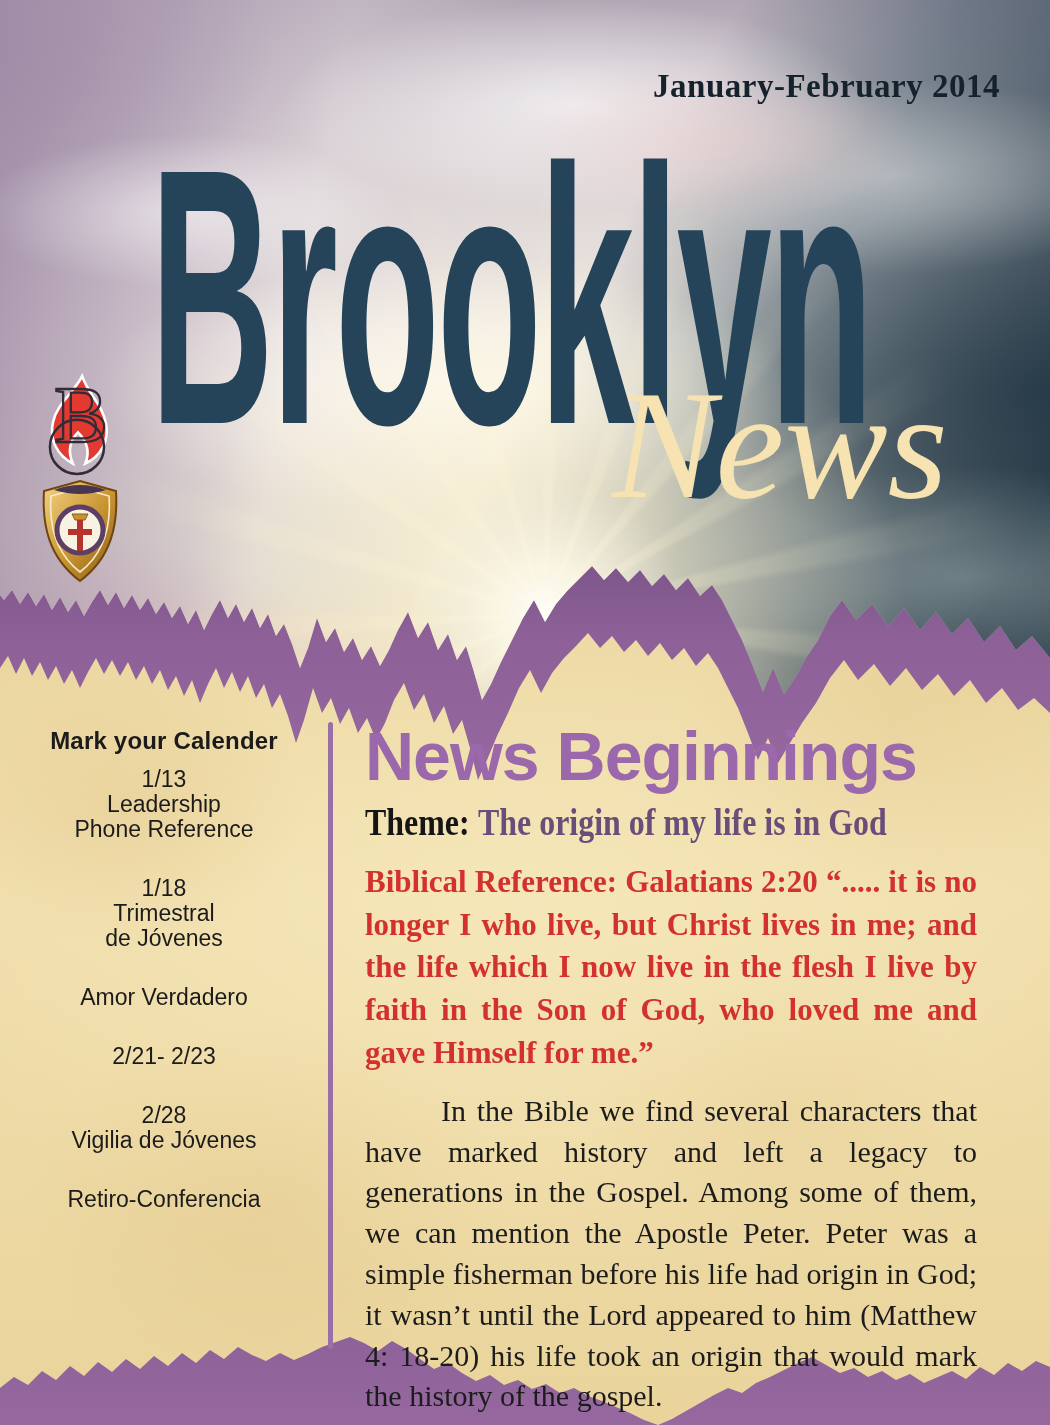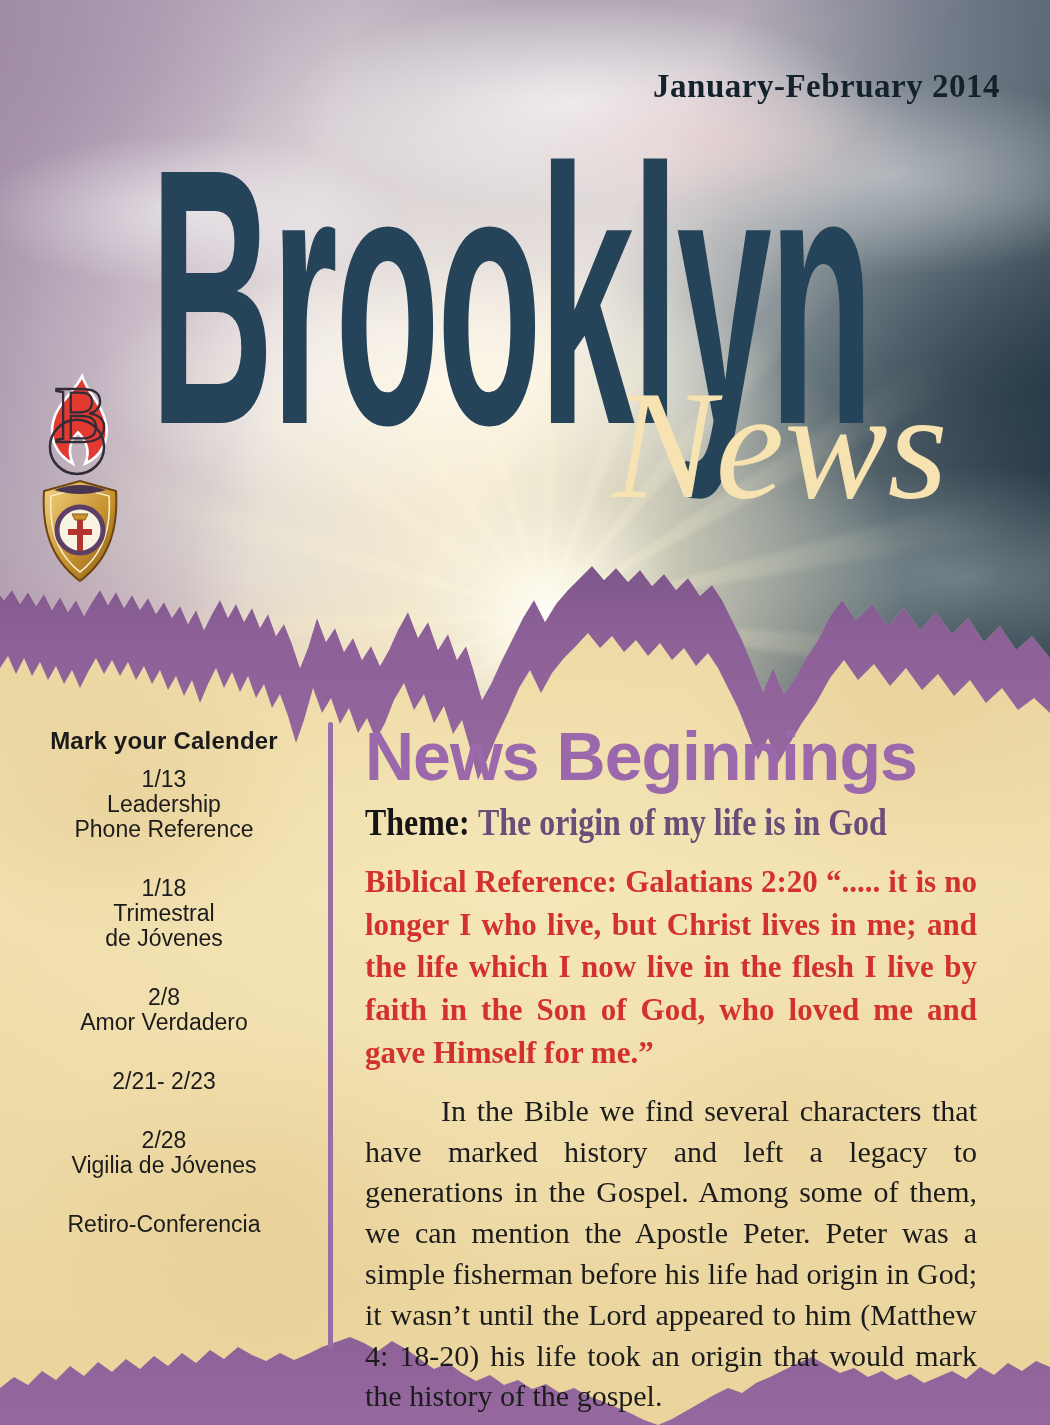--- a/index.html
+++ b/index.html
@@ -175,21 +175,20 @@
         <div class="event-date">1/13</div>
         <div class="event-line">Leadership</div>
         <div class="event-line">Phone Reference</div>
       </div>
       <div class="event">
         <div class="event-date">1/18</div>
         <div class="event-line">Trimestral</div>
         <div class="event-line">de Jóvenes</div>
       </div>
       <div class="event">
-        <div class="event-date">2/8</div>
         <div class="event-line">Amor Verdadero</div>
       </div>
       <div class="event gapped">
         <div class="event-date">2/21- 2/23</div>
       </div>
       <div class="event">
         <div class="event-date">2/28</div>
         <div class="event-line">Vigilia de Jóvenes</div>
       </div>
       <div class="event gapped">

